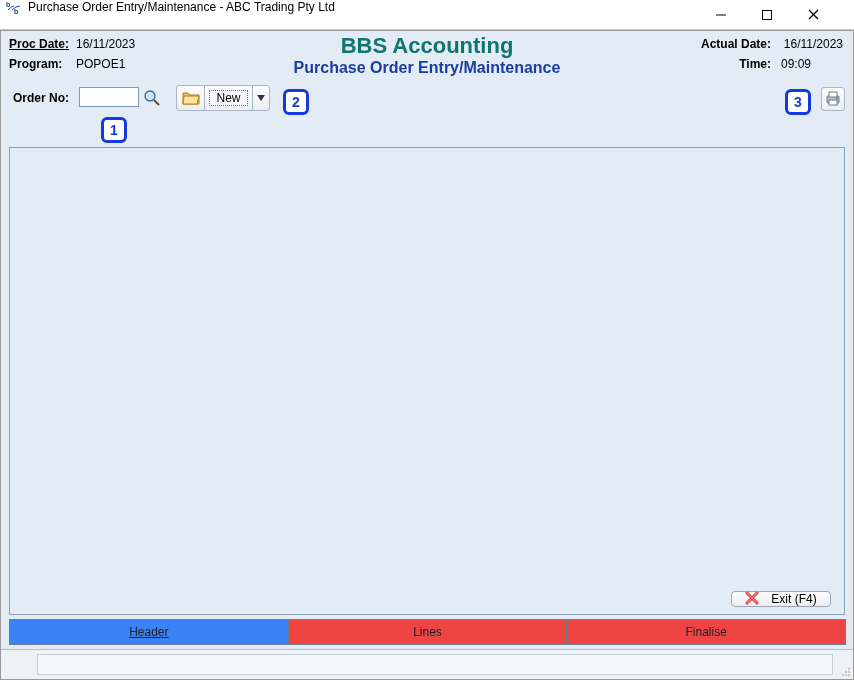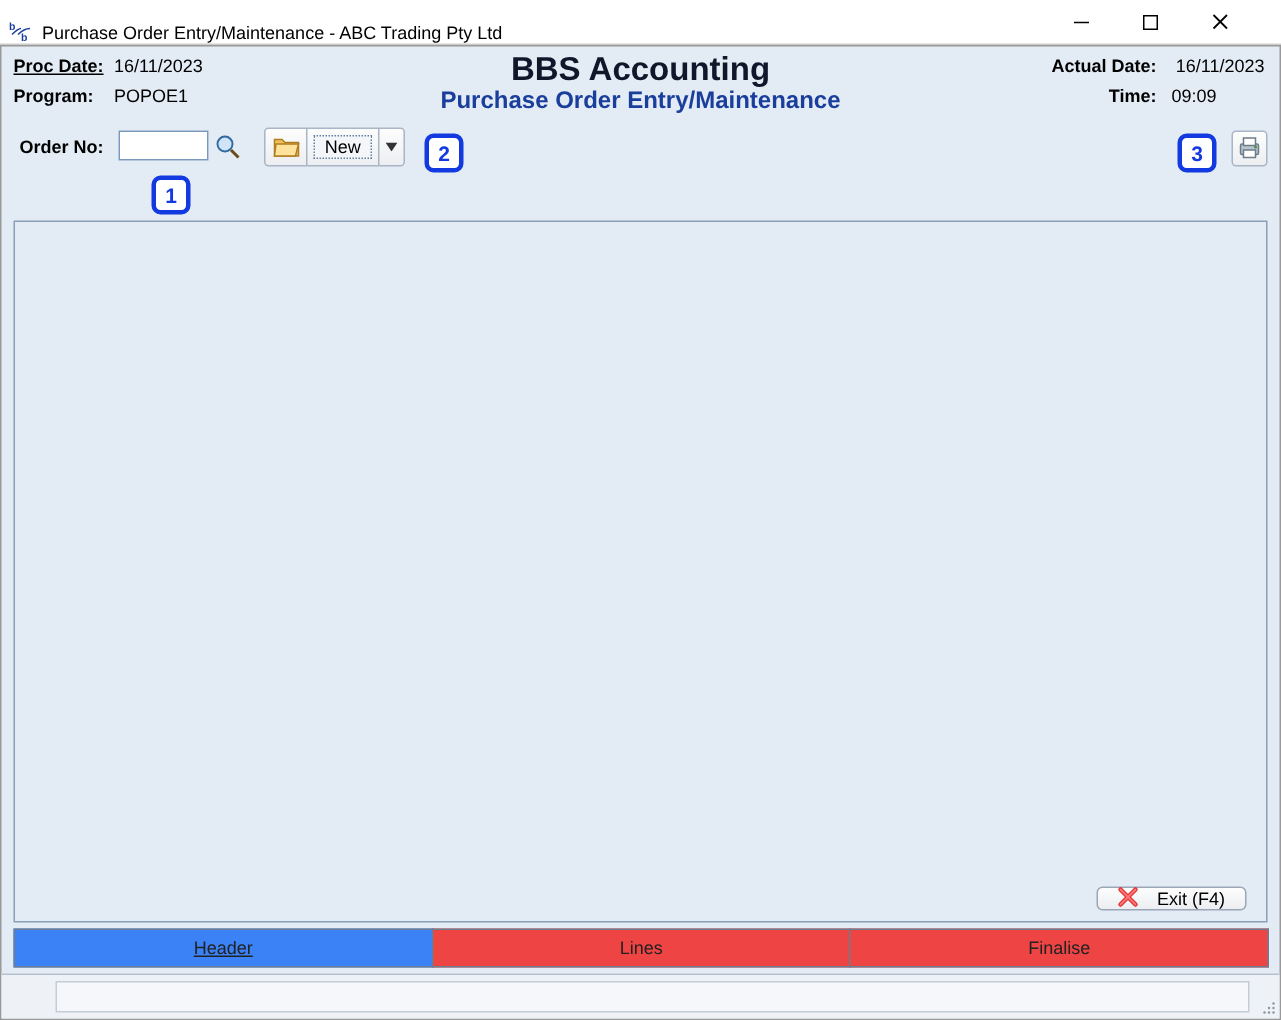--- a/index.html
+++ b/index.html
@@ -1,35 +1,35 @@
 <!DOCTYPE html>
 <html><head>
 <meta charset="utf-8">
 <style>
   * { box-sizing: border-box; font-family: "Segoe UI", Tahoma, Arial, sans-serif; }
   html, body { margin: 0; padding: 0; }
   body { width: 854px; height: 680px; background: #fff; overflow: hidden; position: relative; }
 
   
-  .titlebar { height: 30px; border-bottom: 1px solid #ccc; display: flex; align-items: flex-end; padding: 0 18px 0 6px; }
+  .titlebar { height: 30px; border-bottom: 1px solid #ccc; display: flex; align-items: flex-start; padding: 0 18px 0 6px; }
   .titlebar .app-icon { width: 16px; height: 16px; margin-right: 6px; display: flex; align-items: center; justify-content: center; }
   .titlebar .app-icon svg { display: block; }
   .titlebar .title { font-size: 12px; color: #000; flex: 1; }
   .winbtns { display: flex; height: 100%; }
   .winbtns .btn { width: 46px; display: flex; align-items: center; justify-content: center; }
   .winbtns .btn svg { display: block; }
 
   
   .content { position: absolute; top: 30px; left: 0; right: 0; bottom: 0; background: #e3ebf4; border: 1px solid #999; }
 
   
   .hdr { position: relative; height: 52px; }
   .hdr .lbl { font-size: 12px; font-weight: bold; color: #000; position: absolute; }
   .hdr .val { font-size: 12px; color: #000; position: absolute; }
-  .bigtitle { position: absolute; top: 2px; left: 0; right: 0; text-align: center; font-size: 22px; font-weight: bold; color: #0f172a; }
+  .bigtitle { position: absolute; top: 2px; left: 0; right: 0; text-align: center; font-size: 22px; font-weight: bold; color: #0f766e; }
   .subtitle { position: absolute; top: 28px; left: 0; right: 0; text-align: center; font-size: 16px; font-weight: bold; color: #1a3e9c; }
 
   
   .toolrow { position: relative; height: 30px; margin-top: 2px; }
   .toolrow .lbl { font-size: 12px; font-weight: bold; position: absolute; top: 6px; }
   .orderbox { position: absolute; top: 2px; left: 78px; width: 60px; height: 20px; border: 1px solid #7a9abd; background: #fff; font-size: 12px; padding: 0 3px; }
   .magbtn { position: absolute; top: 2px; left: 140px; width: 22px; height: 22px; display: flex; align-items: center; justify-content: center; }
   .newgrp { position: absolute; top: 0px; left: 175px; height: 26px; display: flex; background: linear-gradient(#fdfdfd,#eceef1); border: 1px solid #a9b6c6; border-radius: 3px; overflow: hidden; }
   .newgrp .seg { display: flex; align-items: center; justify-content: center; border-right: 1px solid #a9b6c6; }
   .newgrp .seg:last-child { border-right: none; }

